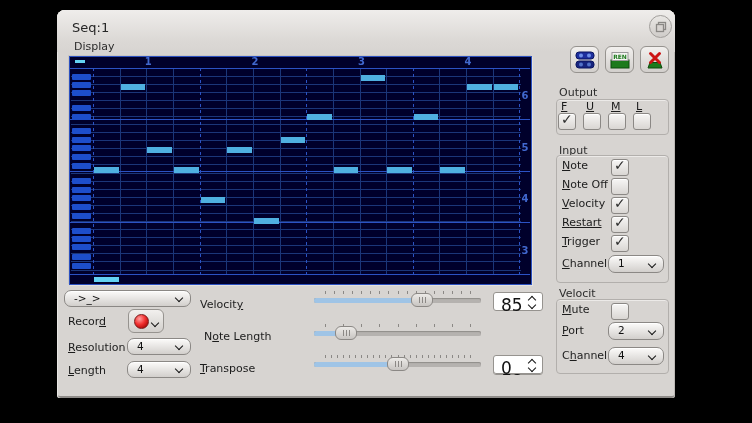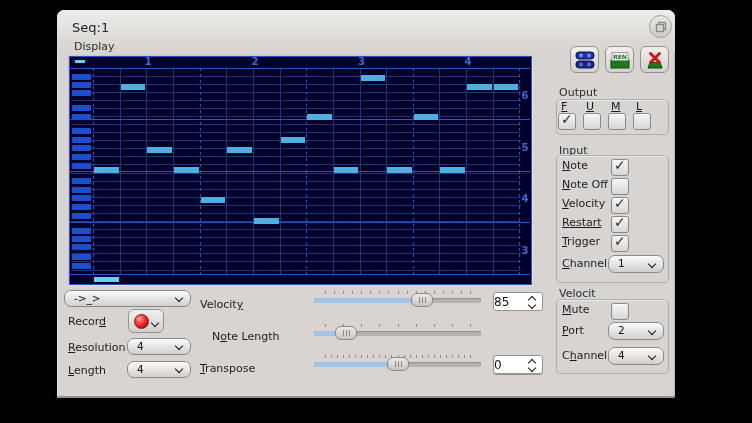--- a/index.html
+++ b/index.html
@@ -31,21 +31,21 @@
       background:linear-gradient(#f7f6f5,#d9d6d3);box-shadow:inset 0 1px 0 #fff;}
   .cb[data-checked="true"]::after{content:"\2713";position:absolute;left:2px;top:-3px;font-size:14px;font-weight:bold;color:#2e2e2e;}
   
   .combo{position:absolute;height:15px;border:1px solid #8b8885;border-radius:7px;
       background:linear-gradient(#fcfbfa,#d2cfcc);box-shadow:inset 0 1px 0 #fff;}
   .combo .cval{position:absolute;left:9px;top:1px;font-size:10.5px;color:#111;white-space:nowrap;}
   .chvdn{position:absolute;right:8px;top:4px;width:5px;height:5px;
       border-right:1.8px solid #141414;border-bottom:1.8px solid #141414;transform:rotate(45deg);}
   
   .spin{position:absolute;width:48px;height:17px;border:1px solid #96938f;border-radius:3px;background:#fff;}
-  .spin .sval{position:absolute;left:0;top:2px;font-size:12px;color:#111;}
+  .spin .sval{position:absolute;left:7px;top:2px;font-size:17px;color:#111;}
   .spin .sup{position:absolute;right:7px;top:4px;width:5px;height:5px;border-right:1.7px solid #141414;border-bottom:1.7px solid #141414;transform:rotate(-135deg);}
   .spin .sdn{position:absolute;right:7px;top:9px;width:5px;height:5px;border-right:1.7px solid #141414;border-bottom:1.7px solid #141414;transform:rotate(45deg);}
   
   .slider{position:absolute;height:18px;}
   .slider .tick{position:absolute;top:1px;width:1px;height:3px;background:#8b8885;}
   .slider .groove{position:absolute;left:0;top:8px;width:100%;height:4.5px;background:#b5b2af;border-radius:2px;box-shadow:inset 0 1px 1px #908d8a;}
   .slider .fill{position:absolute;left:0;top:8px;height:4.5px;background:#9fc4e6;border-radius:2px;}
   .slider .handle{position:absolute;top:3px;width:22px;height:13.5px;border:1px solid #8b8885;border-radius:6px;
       background:linear-gradient(#eceae7,#c8c5c2);box-sizing:border-box;}
   .slider .handle i{position:absolute;top:3px;width:1px;height:6px;background:#8b8885;}
@@ -285,21 +285,21 @@
           <i style="left: 10px;"></i>
           <i style="left: 13px;"></i>
         </div>
       </div>
     <div class="spin" style="left:436px;top:282px;">
       <span class="sval">85</span>
       <i class="sup"></i>
         <i class="sdn"></i>
     </div>
 
-    <span class="lbl" style="left:155px;top:320px;text-align:right;">N<span class="mn">o</span>te Length</span>
+    <span class="lbl" style="left:147px;top:320px;text-align:right;">N<span class="mn">o</span>te Length</span>
     <div class="slider" style="left:257px;top:313px;width:167px;">
         <div class="tick" style="left: 11px;"></div>
         <div class="tick" style="left: 29.125px;"></div>
         <div class="tick" style="left: 47.25px;"></div>
         <div class="tick" style="left: 65.375px;"></div>
         <div class="tick" style="left: 83.5px;"></div>
         <div class="tick" style="left: 101.625px;"></div>
         <div class="tick" style="left: 119.75px;"></div>
         <div class="tick" style="left: 137.875px;"></div>
         <div class="tick" style="left: 156px;"></div>

